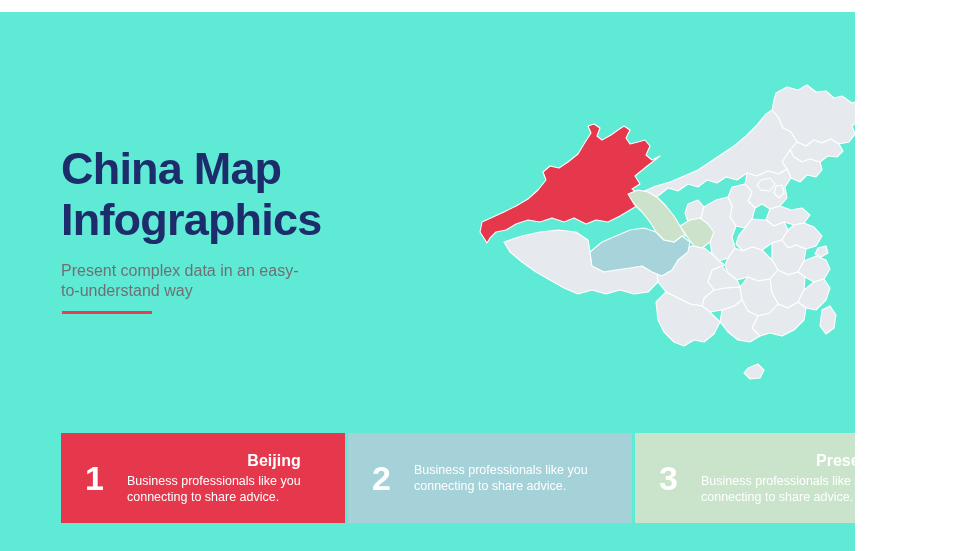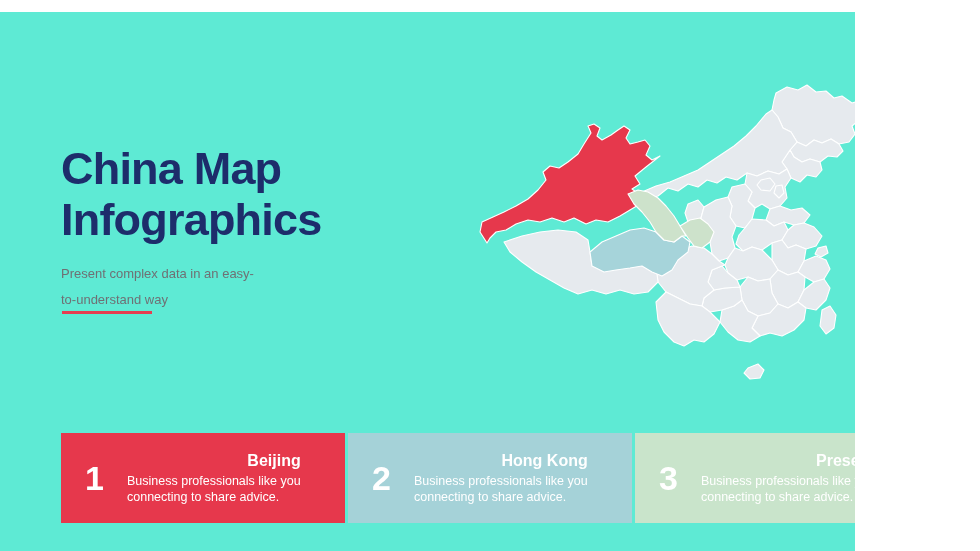--- a/index.html
+++ b/index.html
@@ -33,22 +33,22 @@
     font-size: 45px;
     line-height: 51px;
     font-weight: bold;
     letter-spacing: -0.8px;
     color: #1d2d6b;
     white-space: pre-line;
   }
   #page-subtitle {
     margin: 0;
     padding-top: 16px;
-    font-size: 13px;
-    line-height: 26px;
+    font-size: 16px;
+    line-height: 20px;
     color: #6f7074;
     width: 250px;
     white-space: pre-line;
   }
   #accent-rule {
     position: absolute;
     left: 62px;
     top: 299px;
     width: 90px;
     height: 3px;
@@ -218,21 +218,20 @@
       <div class="card-body">
         <div class="card-title">Beijing</div>
         <div class="card-desc">Business professionals like you
 connecting to share advice.</div>
       </div>
     </div>
 
     <div class="card card-2">
       <div class="card-num">2</div>
       <div class="card-body">
-        <div class="card-title">Hong Kong</div>
         <div class="card-desc">Business professionals like you
 connecting to share advice.</div>
       </div>
     </div>
 
     <div class="card card-3">
       <div class="card-num">3</div>
       <div class="card-body">
         <div class="card-title">Present</div>
         <div class="card-desc">Business professionals like you

